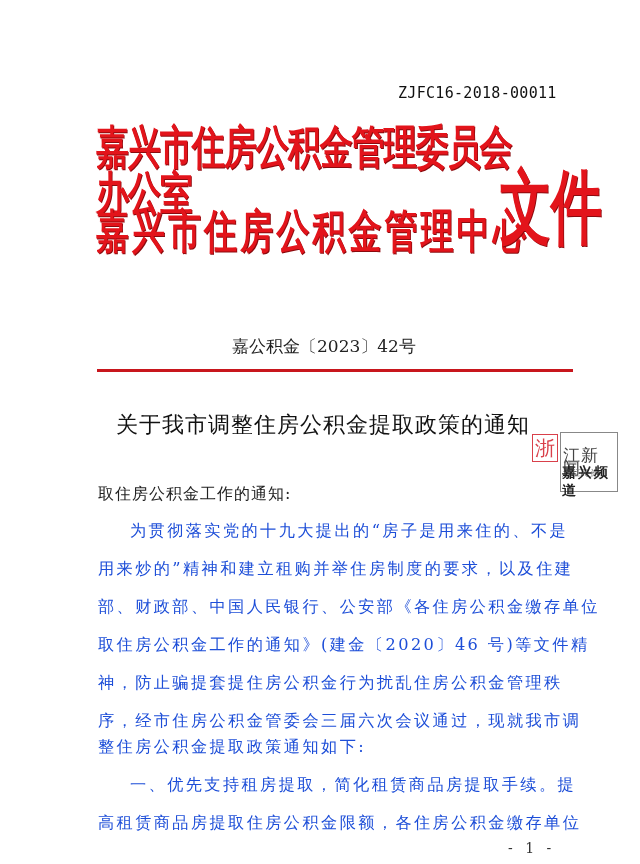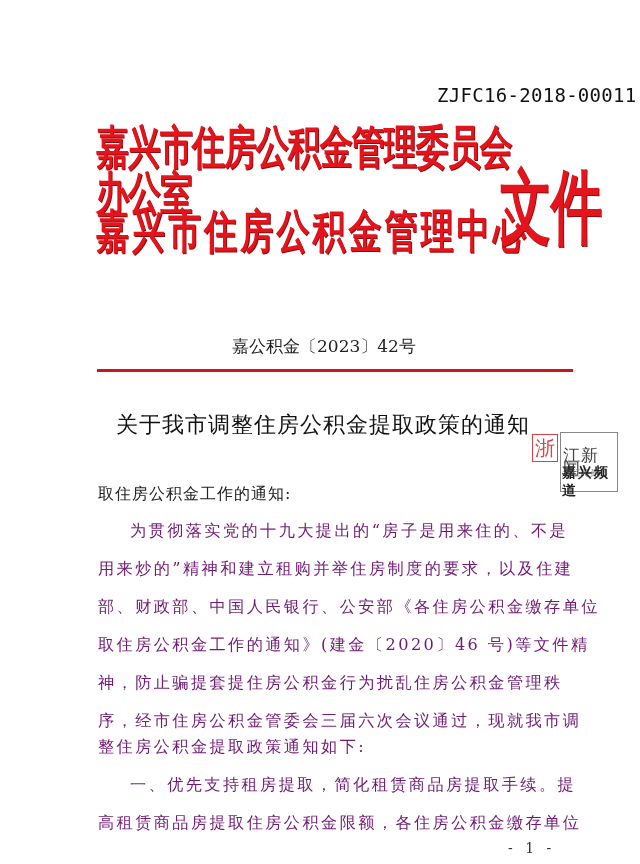--- a/index.html
+++ b/index.html
@@ -2,23 +2,22 @@
 <html><head>
 <meta charset="utf-8">
 <style>
   html, body { margin:0; padding:0; }
   body {
     width:640px; height:864px; background:#ffffff; position:relative; overflow:hidden;
     font-family: "DejaVu Serif", "Liberation Serif", serif; color:#1a1a1a;
   }
   .doc-code {
     position:absolute; left:398px; top:84px;
-    font-family:"DejaVu Sans Mono", "Liberation Mono", monospace; font-size:19px; color:#111;
+    font-family:"DejaVu Sans Mono", "Liberation Mono", monospace; font-size:15px; color:#111;
     letter-spacing:0.3px;
-    margin-left:39px;
   }
   .issuer {
     position:absolute; left:96px; color:#e3141b; font-family:"DejaVu Sans", sans-serif;
     font-weight:bold; font-size:40px; line-height:1; letter-spacing:-1px;
     transform:scaleX(0.82) scaleY(1.15); transform-origin:left top;
     text-shadow: 1px 1px 0 #8a0a0e;
   }
   .issuer.l1 { top:124px; }
   .issuer.l2 { top:208px; letter-spacing:4px; }
   .wenjian {
@@ -40,21 +39,21 @@
   .watermark { position:absolute; left:532px; top:432px; width:86px; height:50px; }
   .wm-seal {
     position:absolute; left:0; top:2px; width:24px; height:26px; border:1px solid #d9404a;
     color:#d9404a; font-size:20px; line-height:26px; text-align:center; font-family:"DejaVu Sans", sans-serif;
   }
   .wm-top { position:absolute; left:28px; top:0; font-size:17px; color:#444; letter-spacing:1px; border:1px solid #888; padding:16px 2px; line-height:13px;}
   .wm-sub { position:absolute; left:30px; top:15px; font-size:9px; color:#777; font-style:italic;margin-top:20px; }
   .wm-bottom { position:absolute; left:30px; top:32px; font-size:14px; font-weight:bold; color:#222; letter-spacing:2px; }
   .salutation { position:absolute; left:98px; top:484px; font-size:16px; color:#222; letter-spacing:1px; }
   .body-line {
-    position:absolute; left:98px; font-size:16.2px; color:#701a75; letter-spacing:2.4px; white-space:nowrap;
+    position:absolute; left:98px; font-size:16.2px; color:#1d4ed8; letter-spacing:2.4px; white-space:nowrap;
   }
   .indent { left:130px; }
   .page-num { position:absolute; left:508px; top:840px; font-size:14px; color:#333; letter-spacing:4px; }
 </style>
 </head>
 <body>
 
 <div>
   <div class="doc-code">ZJFC16-2018-00011</div>
 

